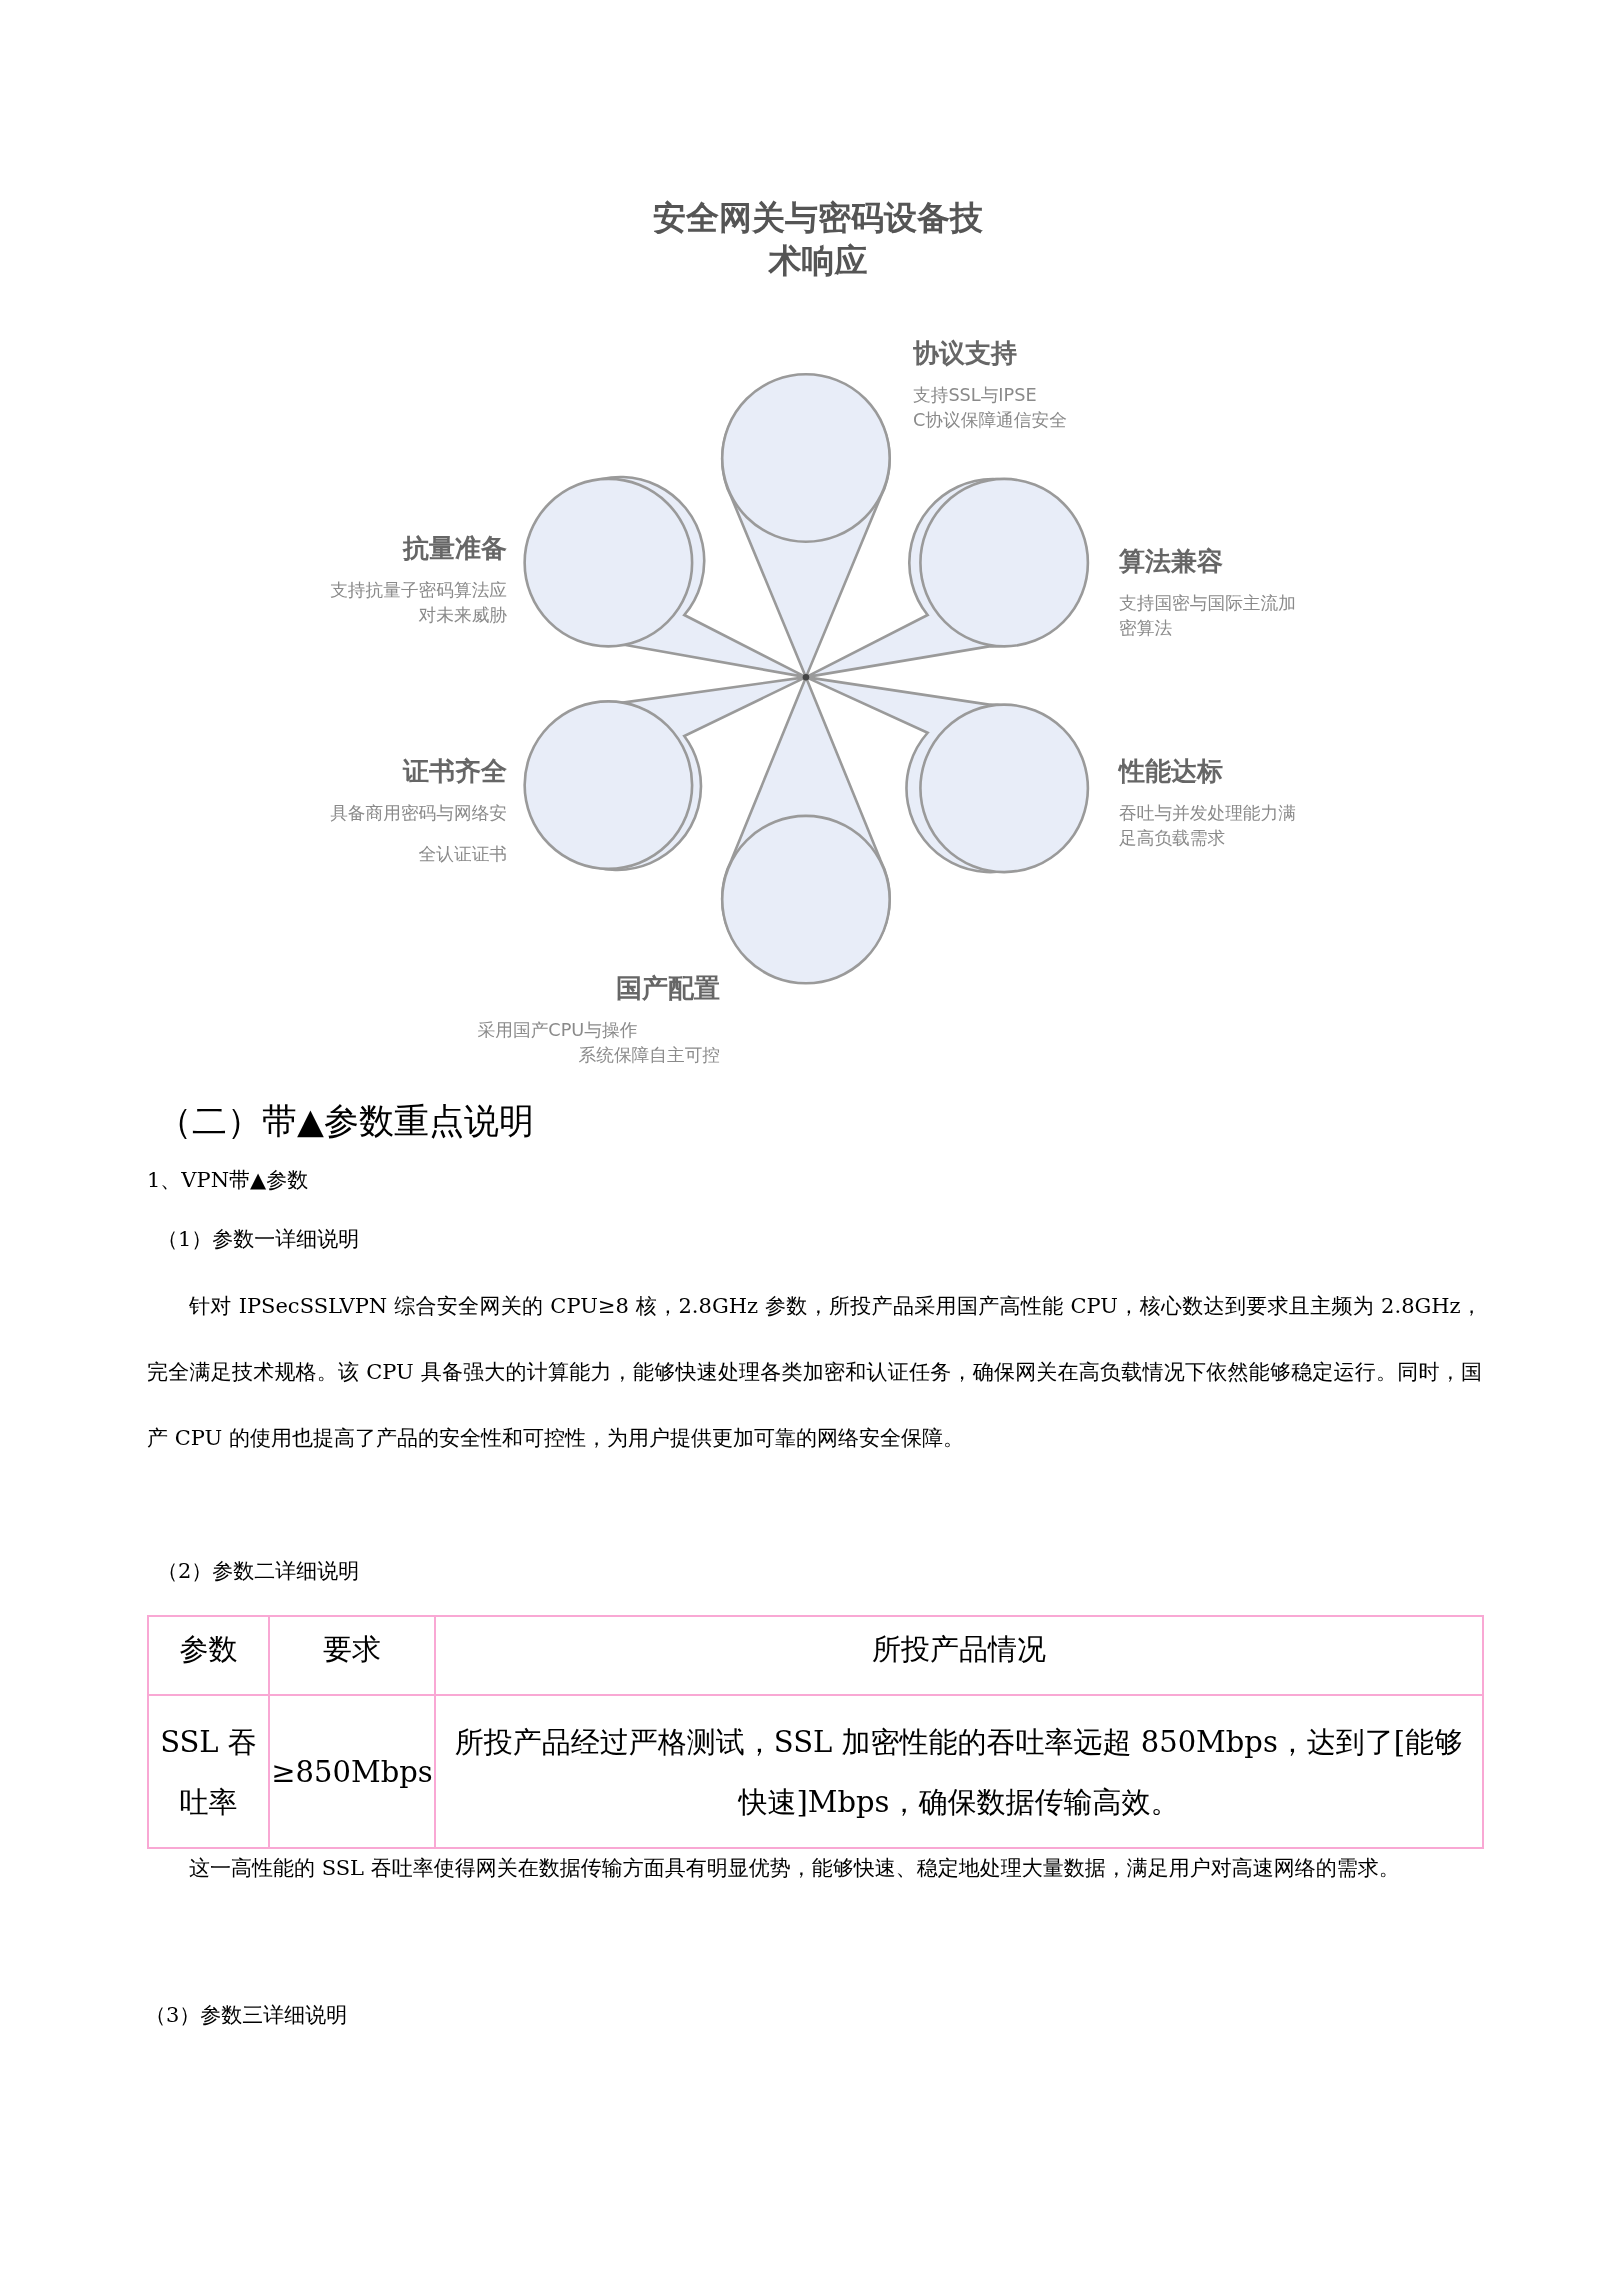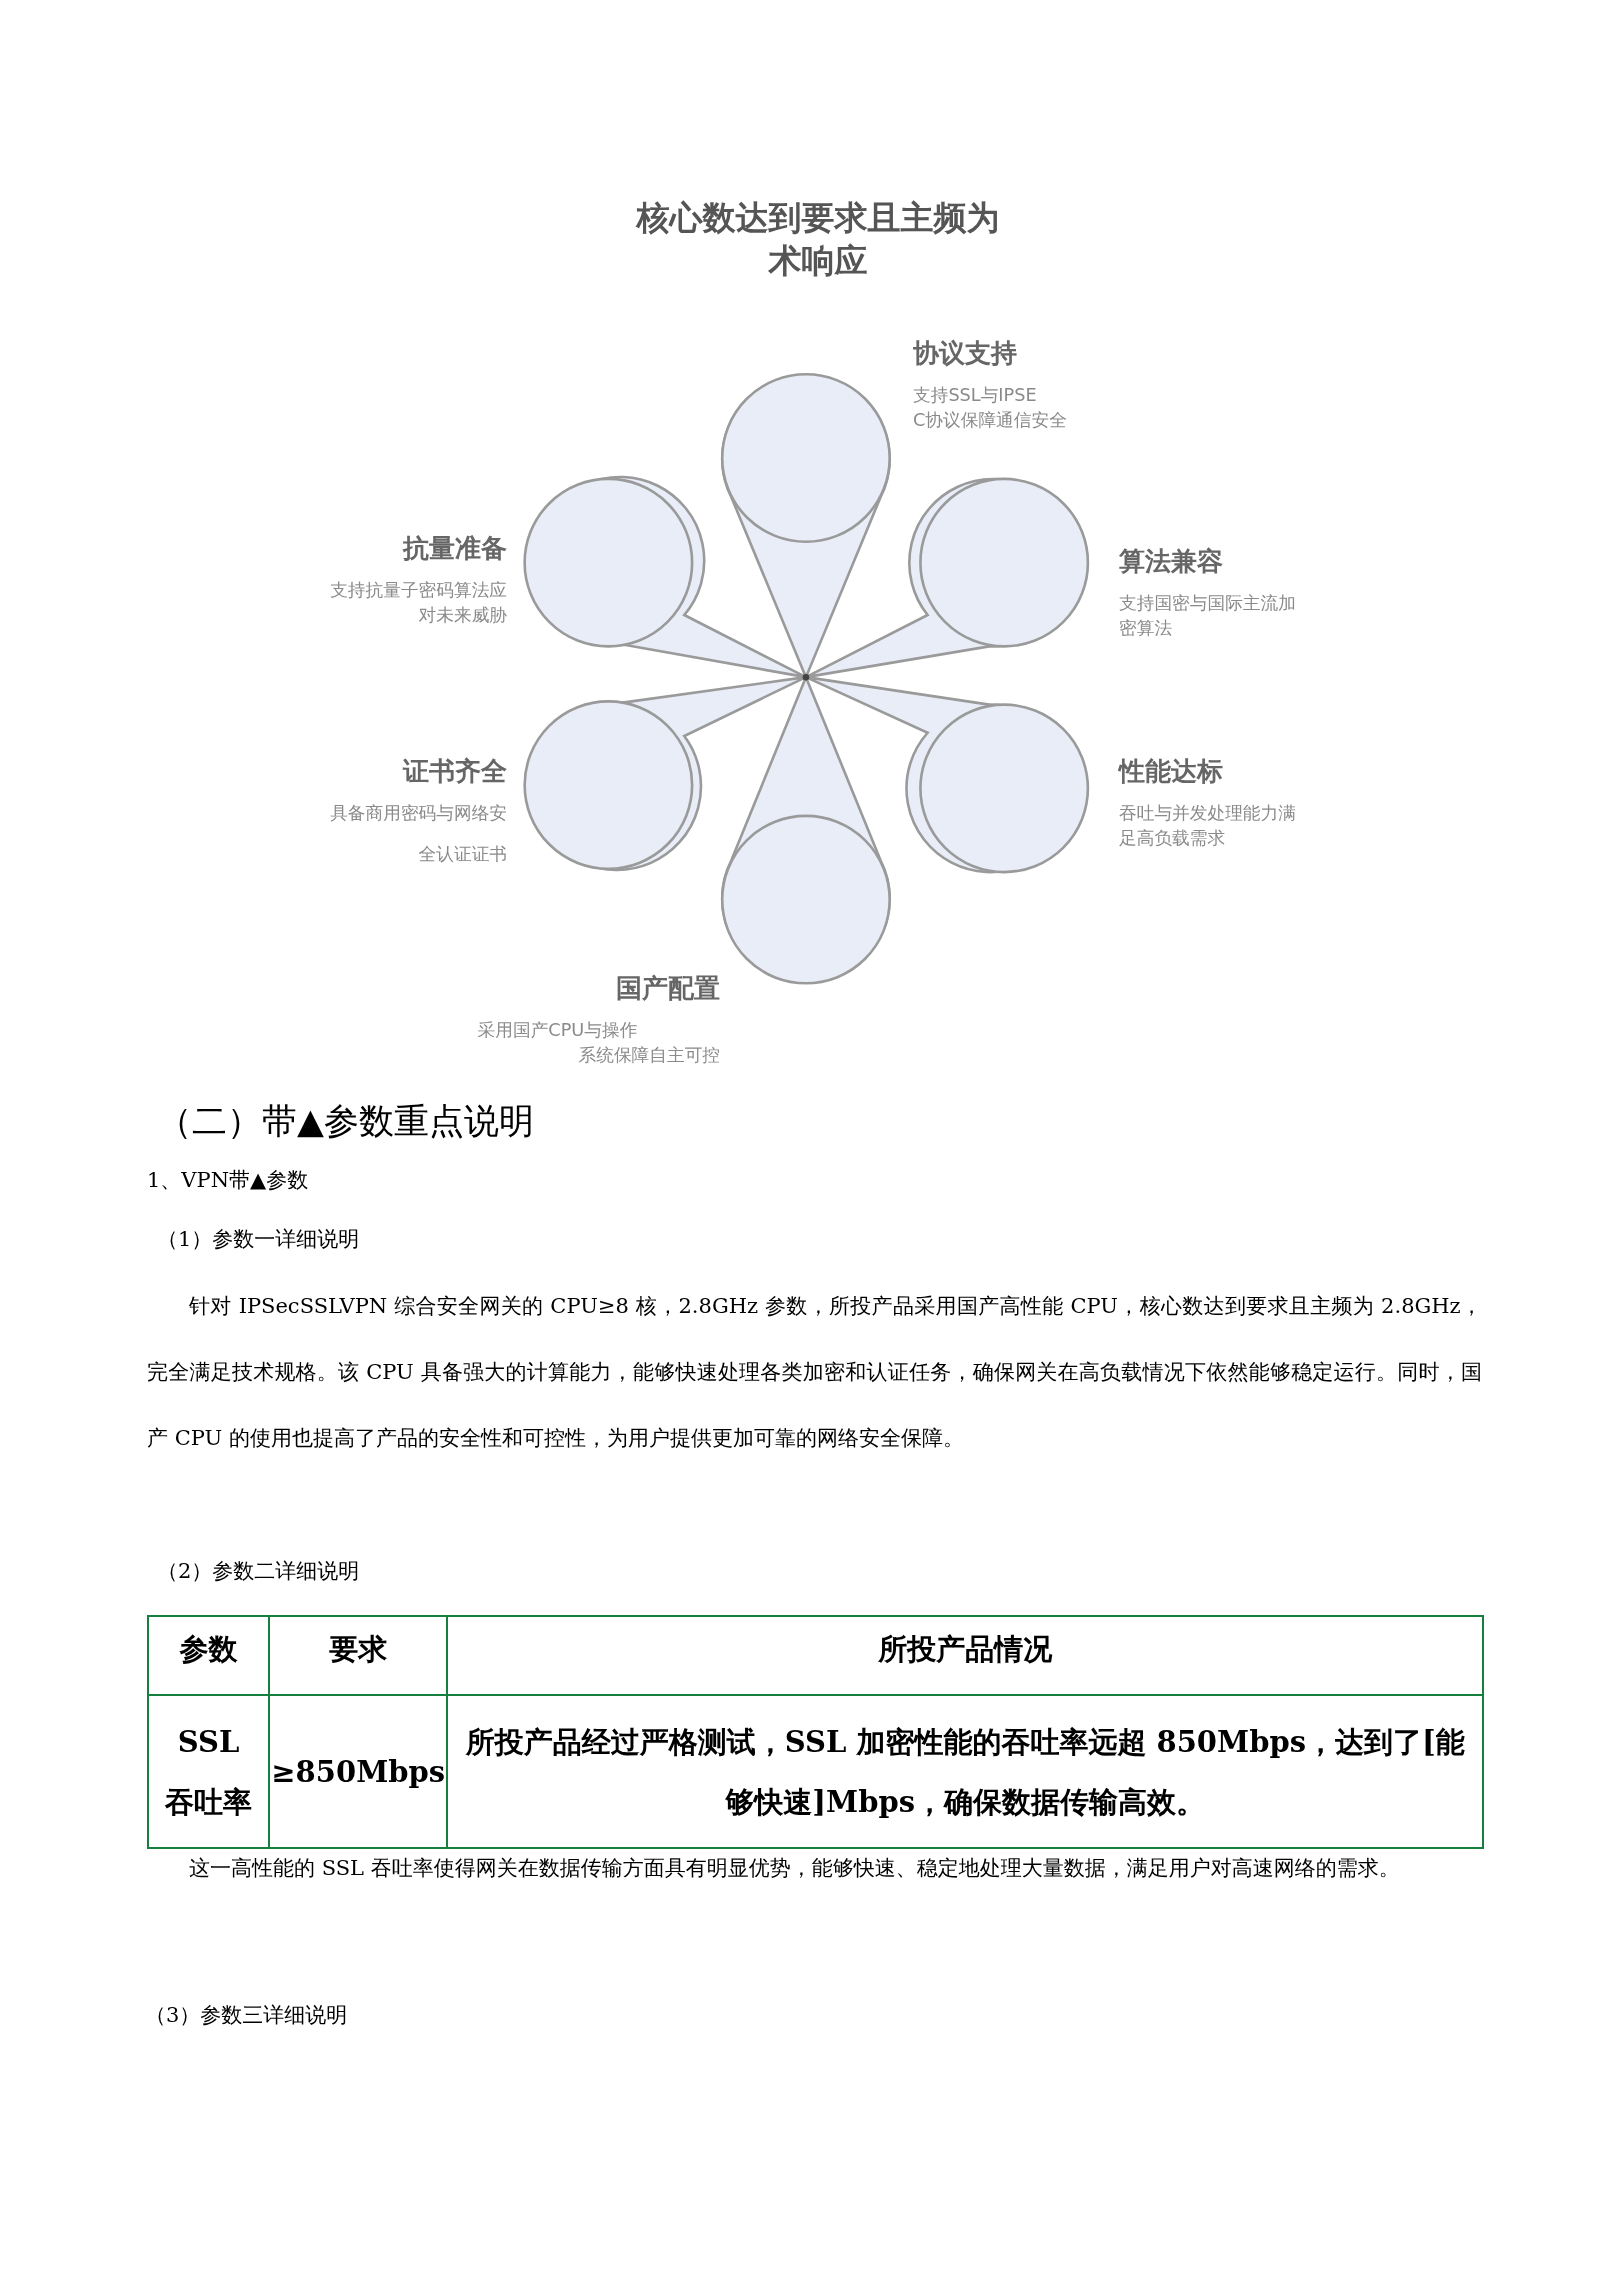--- a/index.html
+++ b/index.html
@@ -12,22 +12,22 @@
             font-size: 33px; line-height: 43px; color: #555; }
   .lbl { position: absolute; font-family: "DejaVu Sans", "Liberation Sans", sans-serif; }
   .lbl .t { font-size: 26px; font-weight: bold; color: #666; line-height: 37px; }
   .lbl .d { font-size: 17.7px; color: #8a8a8a; line-height: 25px; margin-top: 10.5px; }
   .lbl.right { text-align: right; }
   .text { position: absolute; left: 147px; width: 1335px; font-size: 21px; }
   .h2 { font-size: 35px; }
   .para { text-indent: 2em; line-height: 66px; text-align: justify; text-align-last: left; }
   table.params { position: absolute; left: 147px; top: 1615px; width: 1337px;
                  border-collapse: collapse; font-size: 29px; }
-  table.params td { border: 2px solid #15803d; text-align: center; vertical-align: middle;
-                    padding: 0 3.9px; line-height: 60px; font-weight: bold; }
+  table.params td { border: 2px solid #f9a8d4; text-align: center; vertical-align: middle;
+                    padding: 0 3.9px; line-height: 60px; }
   table.params tr.head td { height: 77px; vertical-align: top; line-height: 65px; }
 </style>
 </head>
 <body>
 
 <div class="diagram">
   <svg width="1623" height="1073" viewBox="0 0 2481 1640">
     <g fill="#e8edf8" stroke="#9a9a9a" stroke-width="4">
 
       <path d="M1232 1035 L1118 760 A128 128 0 1 1 1346 760 Z"></path>
@@ -45,21 +45,21 @@
       <path d="M1232 1035 L1046 1125 A128 128 0 1 1 952 1074 Z"></path>
       <circle cx="930" cy="1200" r="128"></circle>
 
       <path d="M1232 1035 L952 985 A128 128 0 1 1 1046 940 Z"></path>
       <circle cx="930" cy="860" r="128"></circle>
     </g>
     <circle cx="1232" cy="1035" r="5" fill="#444"></circle>
   </svg>
 
   <div class="dtitle">
-    <div>核心数达到要求且主频为</div>
+    <div>安全网关与密码设备技</div>
     <div>术响应</div>
   </div>
 
   <div class="lbl" style="left:913px; top:335px;">
     <div class="t">协议支持</div>
     <div class="d">支持SSL与IPSE</div>
     <div class="d" style="margin-top:0">C协议保障通信安全</div>
   </div>
 
   <div class="lbl" style="left:1119px; top:543px;">

